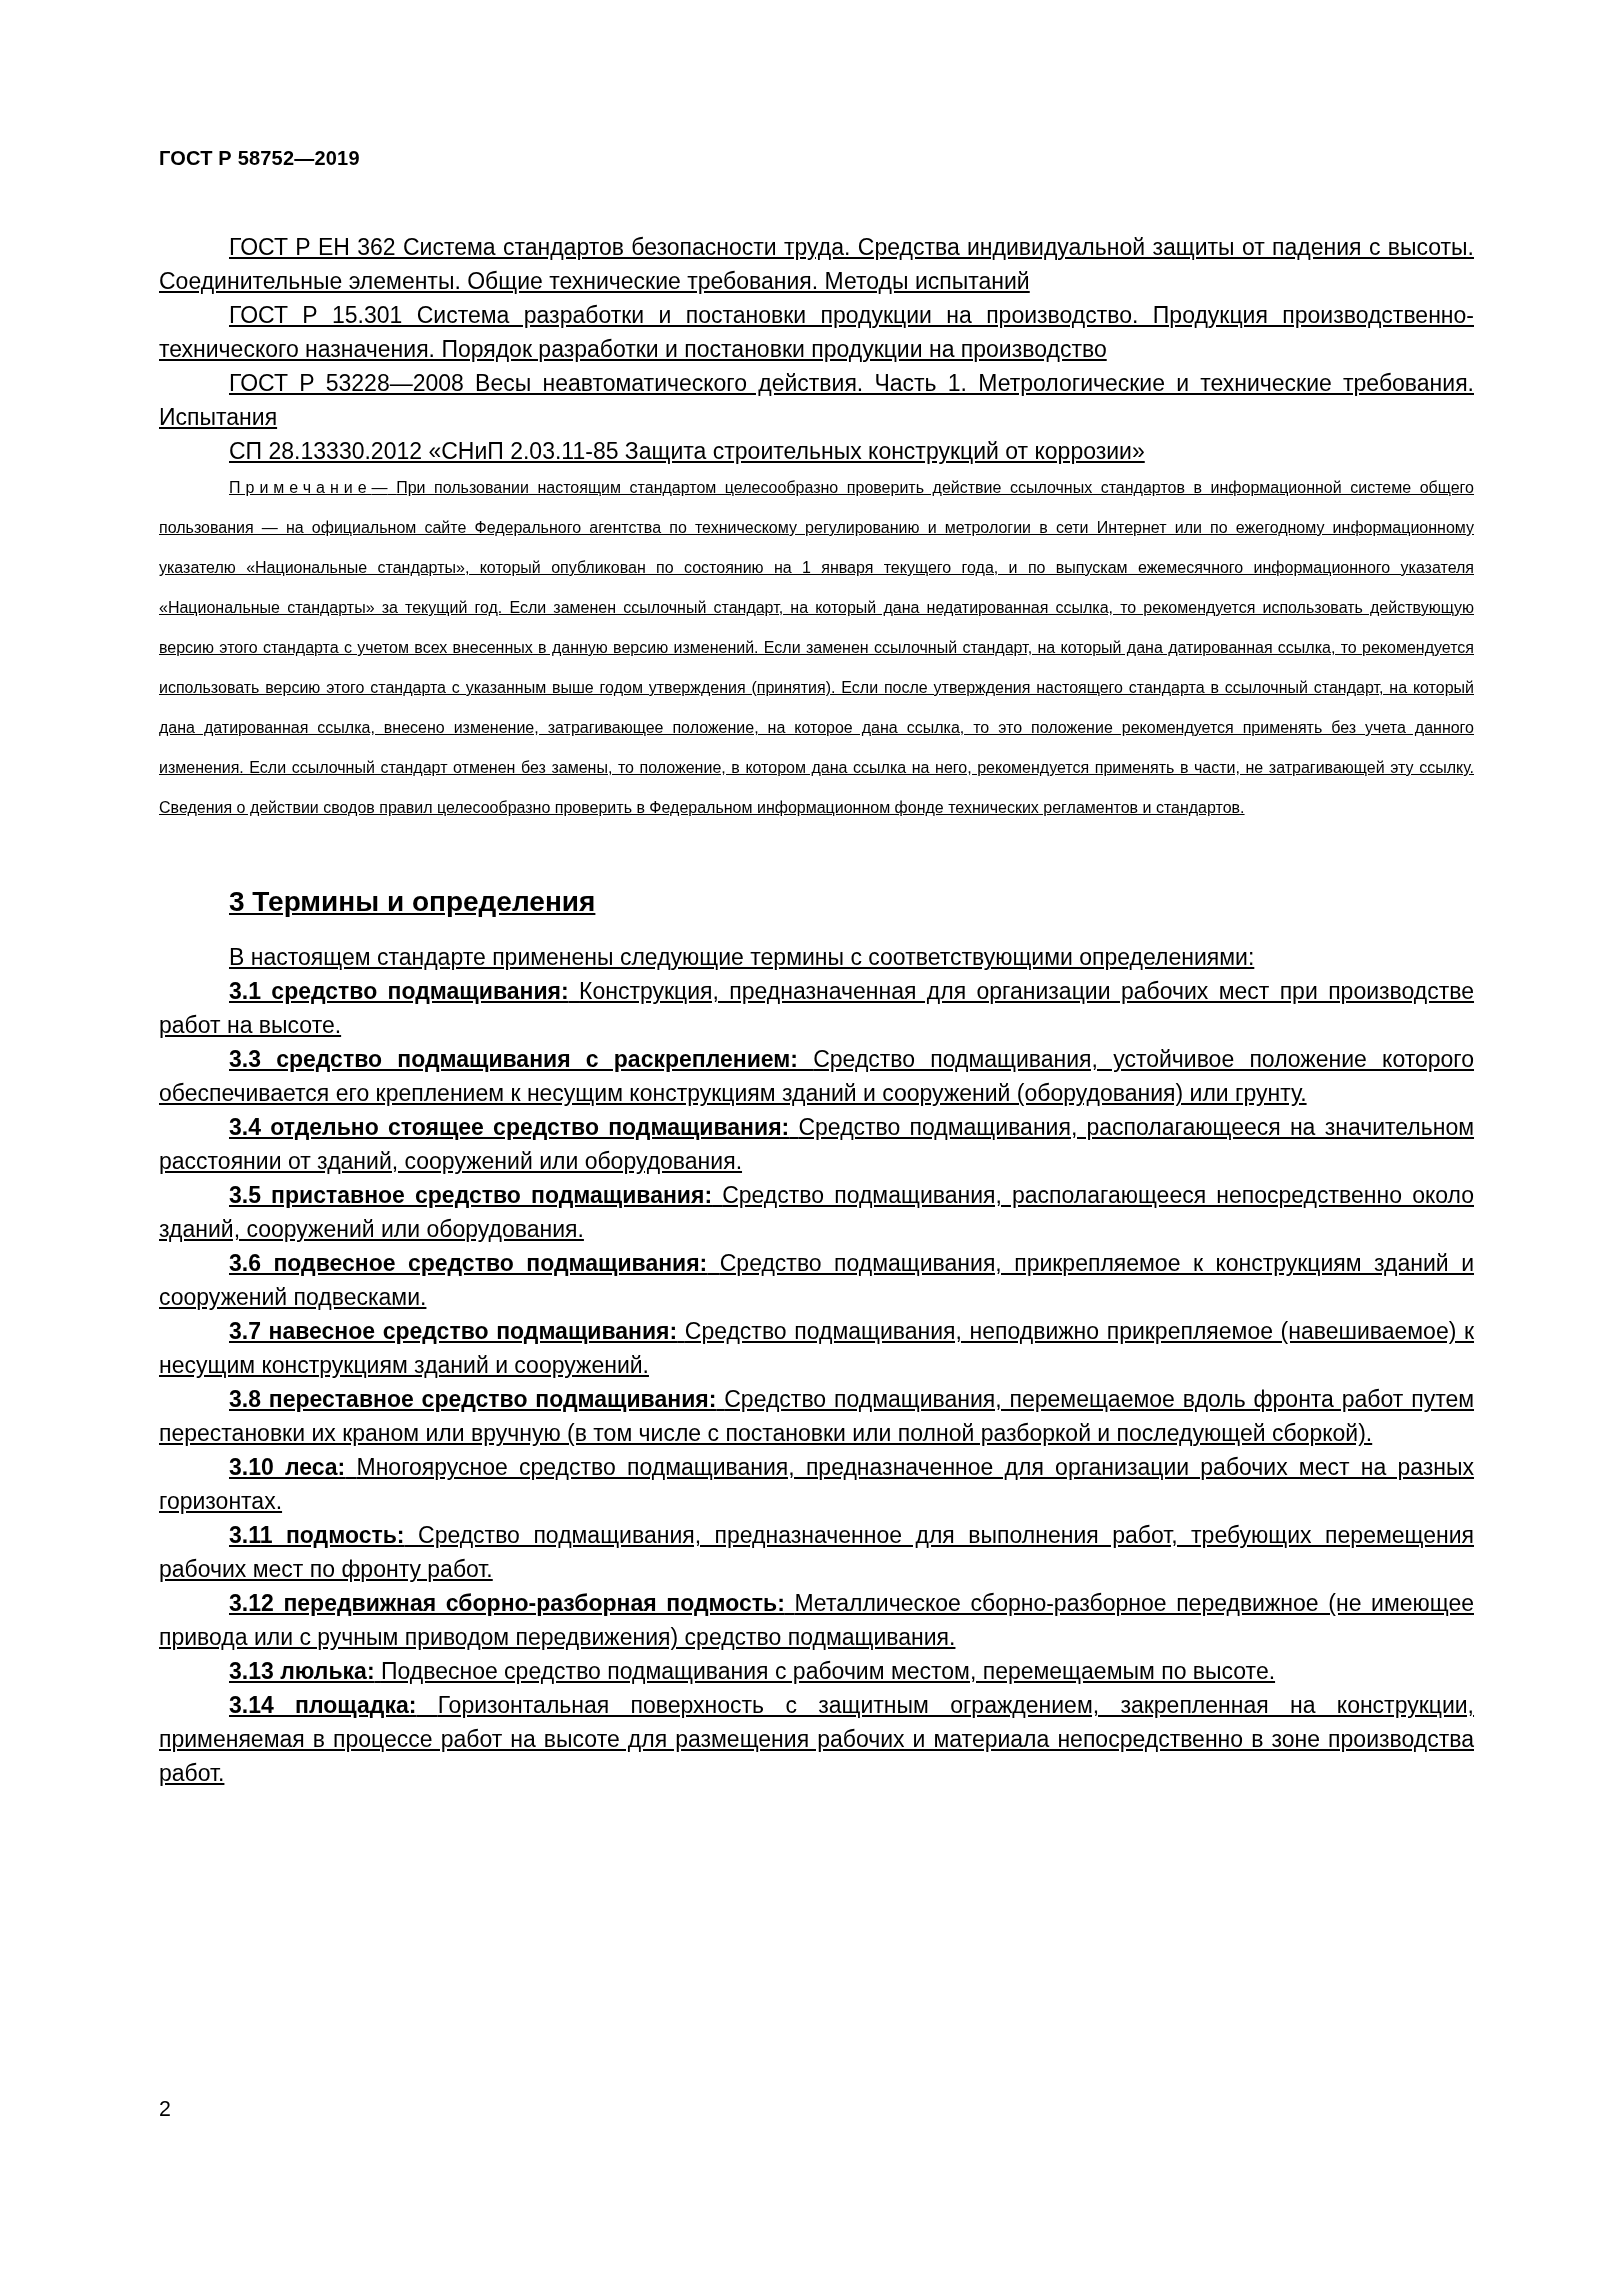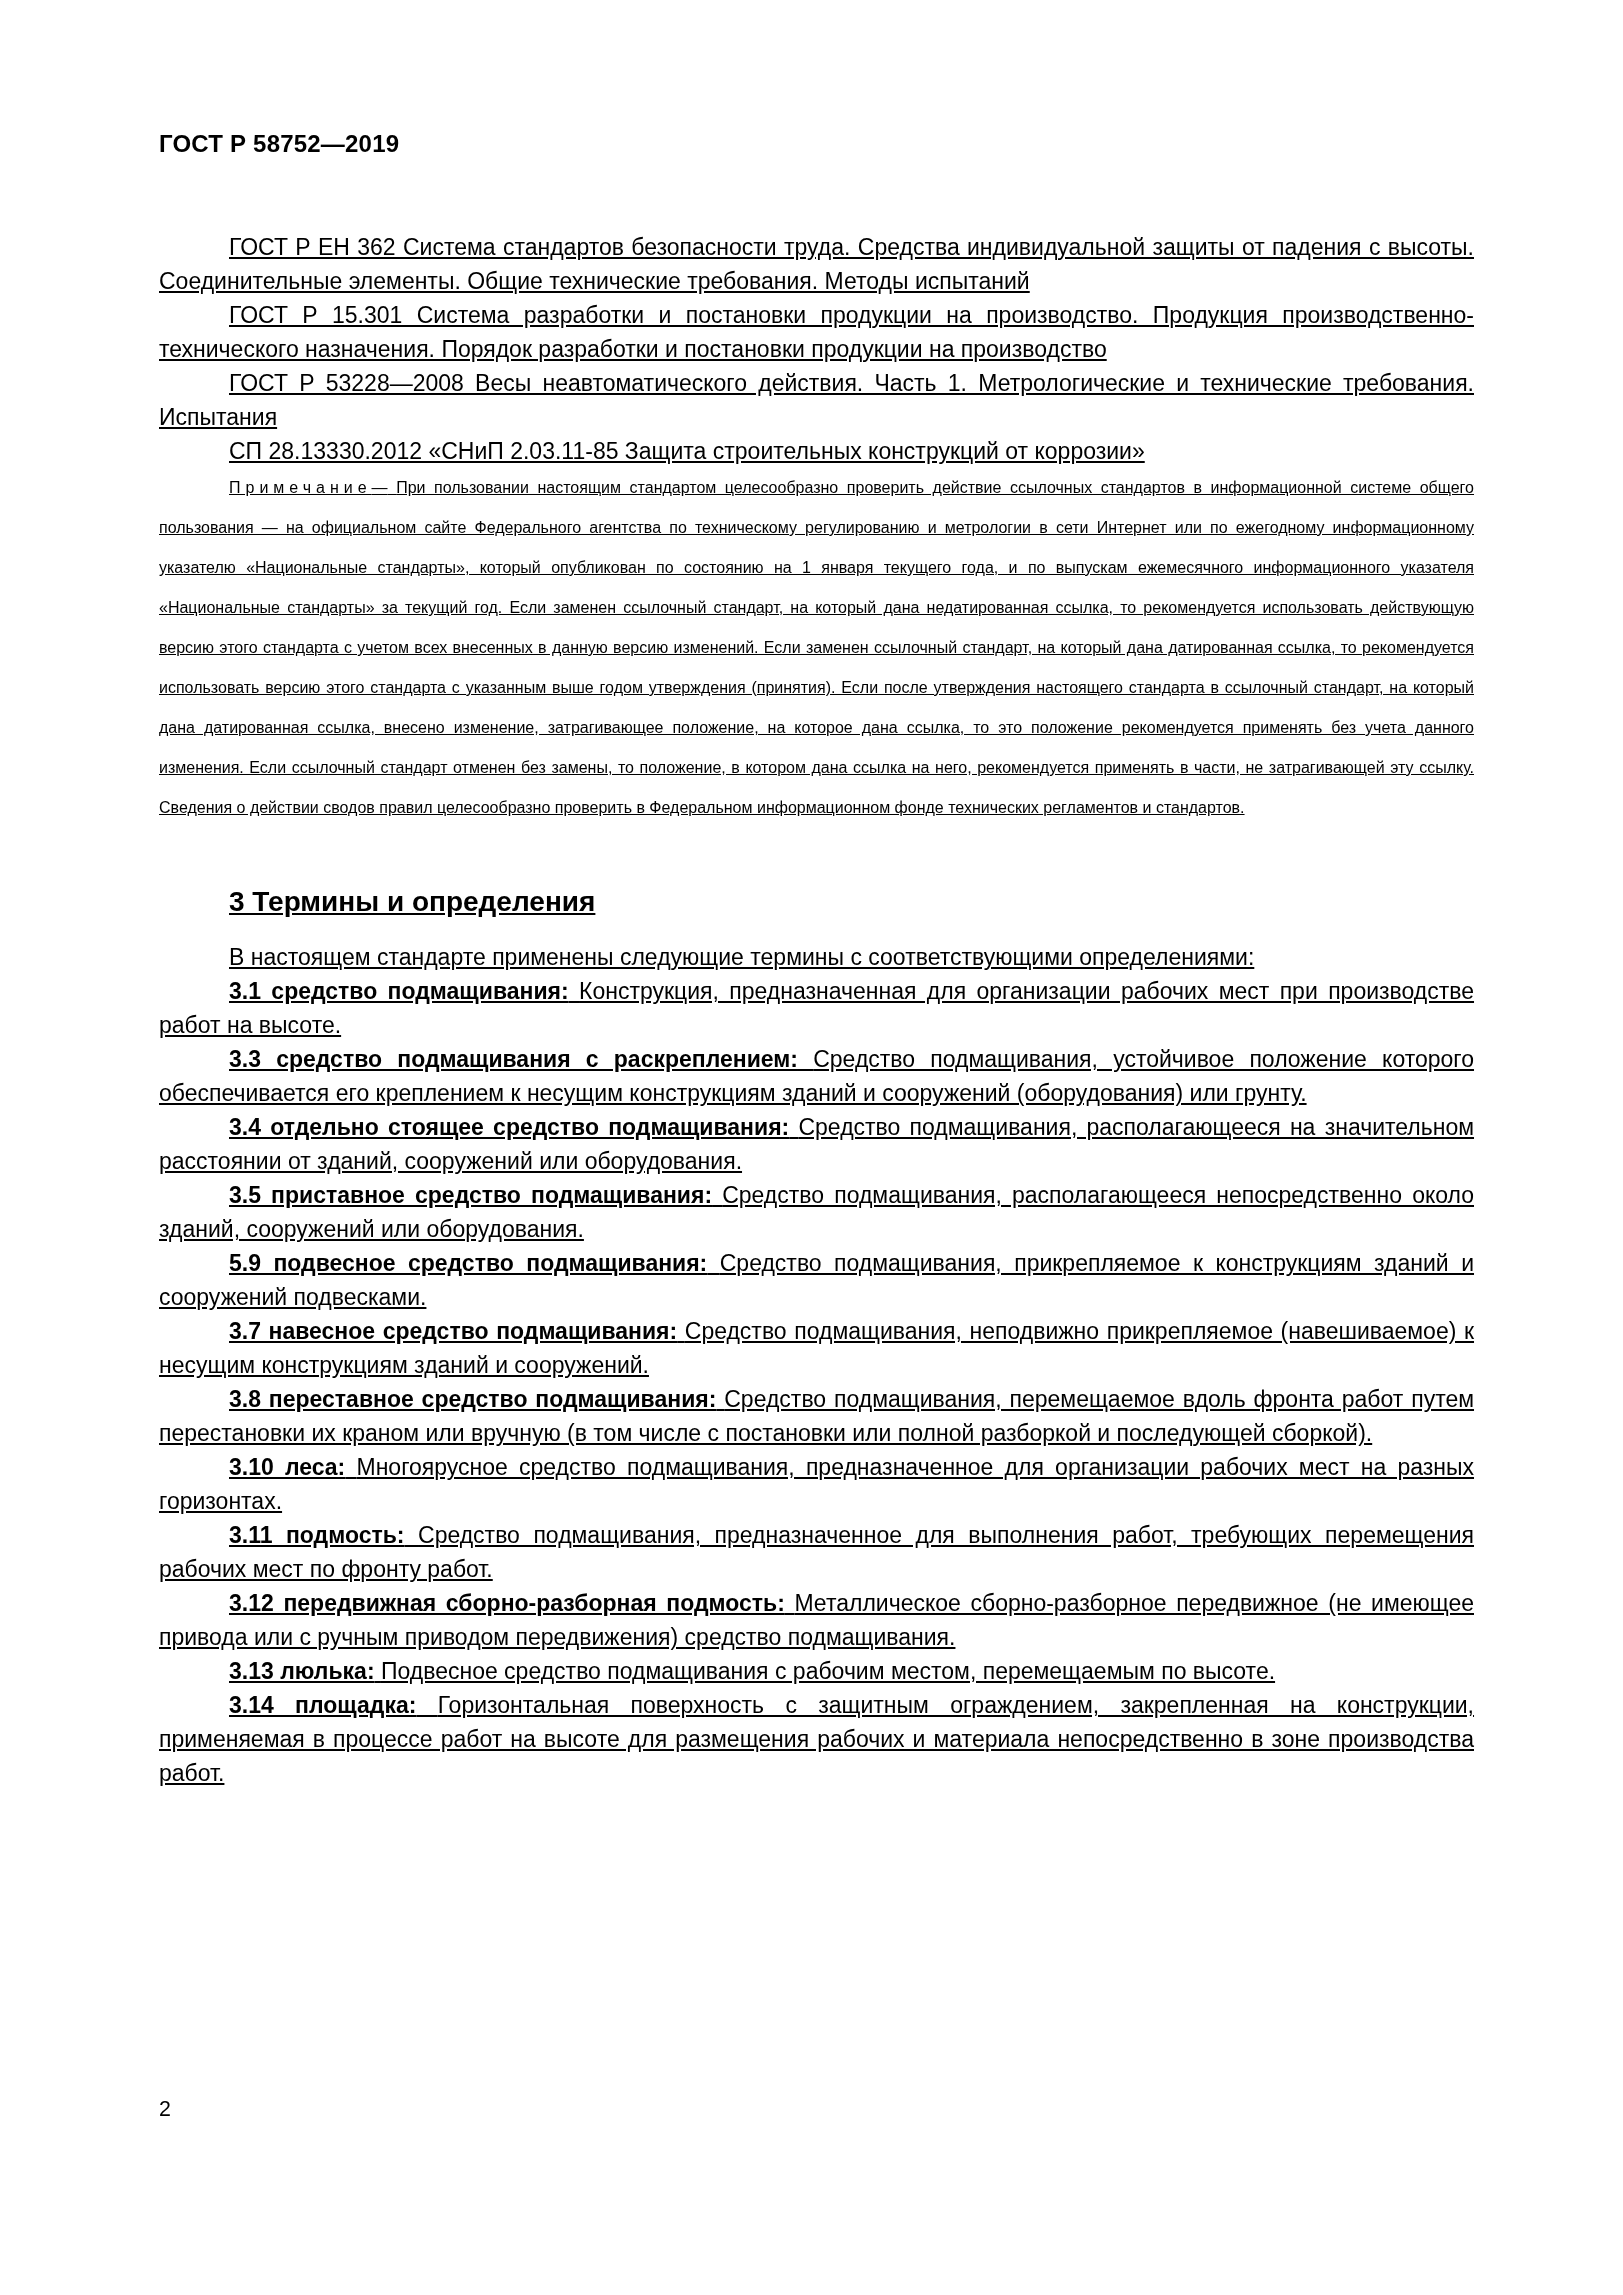--- a/index.html
+++ b/index.html
@@ -17,22 +17,22 @@
     width: 1624px;
     height: 2295px;
     background: #ffffff;
     box-sizing: border-box;
     overflow: hidden;
   }
   
   .running-head {
     position: absolute;
     left: 159px;
-    top: 130px;
-    font-size: 24px;
+    top: 147px;
+    font-size: 20px;
     font-weight: bold;
     letter-spacing: 0.2px;
     white-space: nowrap;
   }
   
   .content {
     position: absolute;
     left: 159px;
     top: 230px;
     width: 1315px;
@@ -113,21 +113,21 @@
 
     <h2 class="section-title">3 Термины и определения</h2>
 
     <div class="terms">
       <p>В настоящем стандарте применены следующие термины с соответствующими определениями:</p>
 
       <p><span class="term-label">3.1 средство подмащивания:</span> <span>Конструкция, предназначенная для организации рабочих мест при производстве работ на высоте.</span></p>
       <p><span class="term-label">3.3 средство подмащивания с раскреплением:</span> <span>Средство подмащивания, устойчивое положение которого обеспечивается его креплением к несущим конструкциям зданий и сооружений (оборудования) или грунту.</span></p>
       <p><span class="term-label">3.4 отдельно стоящее средство подмащивания:</span> <span>Средство подмащивания, располагающееся на значительном расстоянии от зданий, сооружений или оборудования.</span></p>
       <p><span class="term-label">3.5 приставное средство подмащивания:</span> <span>Средство подмащивания, располагающееся непосредственно около зданий, сооружений или оборудования.</span></p>
-      <p><span class="term-label">5.9 подвесное средство подмащивания:</span> <span>Средство подмащивания, прикрепляемое к конструкциям зданий и сооружений подвесками.</span></p>
+      <p><span class="term-label">3.6 подвесное средство подмащивания:</span> <span>Средство подмащивания, прикрепляемое к конструкциям зданий и сооружений подвесками.</span></p>
       <p><span class="term-label">3.7 навесное средство подмащивания:</span> <span>Средство подмащивания, неподвижно прикрепляемое (навешиваемое) к несущим конструкциям зданий и сооружений.</span></p>
       <p><span class="term-label">3.8 переставное средство подмащивания:</span> <span>Средство подмащивания, перемещаемое вдоль фронта работ путем перестановки их краном или вручную (в том числе с постановки или полной разборкой и последующей сборкой).</span></p>
       <p><span class="term-label">3.10 леса:</span> <span>Многоярусное средство подмащивания, предназначенное для организации рабочих мест на разных горизонтах.</span></p>
       <p><span class="term-label">3.11 подмость:</span> <span>Средство подмащивания, предназначенное для выполнения работ, требующих перемещения рабочих мест по фронту работ.</span></p>
       <p><span class="term-label">3.12 передвижная сборно-разборная подмость:</span> <span>Металлическое сборно-разборное передвижное (не имеющее привода или с ручным приводом передвижения) средство подмащивания.</span></p>
       <p><span class="term-label">3.13 люлька:</span> <span>Подвесное средство подмащивания с рабочим местом, перемещаемым по высоте.</span></p>
       <p><span class="term-label">3.14 площадка:</span> <span>Горизонтальная поверхность с защитным ограждением, закрепленная на конструкции, применяемая в процессе работ на высоте для размещения рабочих и материала непосредственно в зоне производства работ.</span></p>
     </div>
 
   </div>

